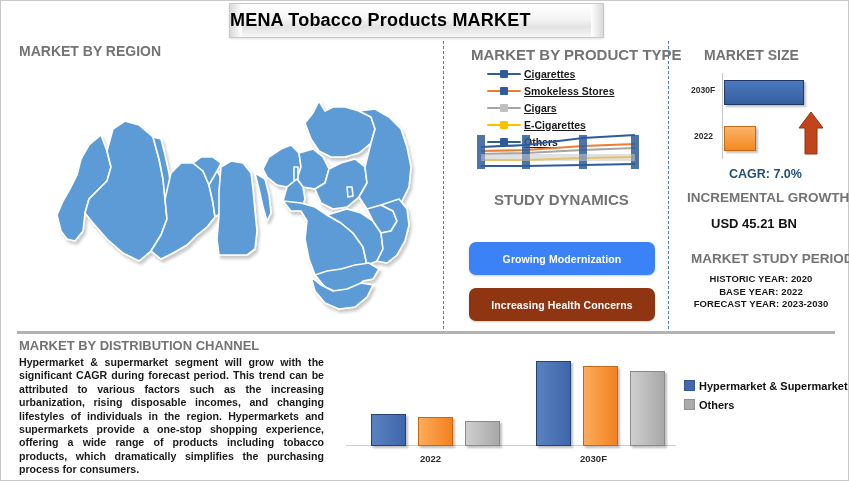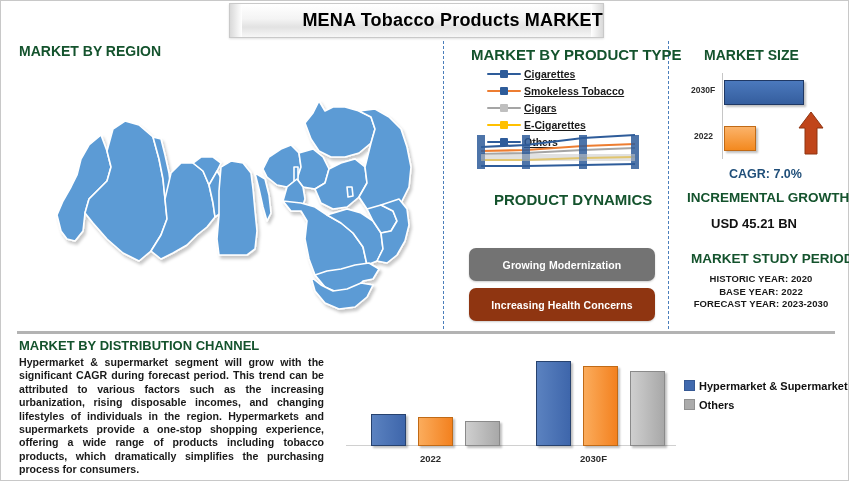--- a/index.html
+++ b/index.html
@@ -15,38 +15,38 @@
     box-sizing:border-box;
     border:1px solid #c8c8c8;
     background:#fff;
   }
 
   
   .title-banner{
     position:absolute;left:228px;top:2px;width:373px;height:33px;
     background:linear-gradient(to bottom,#ffffff 0%,#f4f4f4 45%,#e2e2e2 70%,#f7f7f7 100%);
     border:1px solid #c9c9c9;
-    display:flex;align-items:center;justify-content:flex-end;
+    display:flex;align-items:center;justify-content:flex-start;
     box-shadow:0 1px 2px rgba(0,0,0,.12);
   }
   .title-banner:before,.title-banner:after{
     content:"";position:absolute;top:0;width:12px;height:100%;
     background:linear-gradient(to right,#d9d9d9,#ffffff);
   }
   .title-banner:before{left:0;}
   .title-banner:after{right:0;background:linear-gradient(to left,#d9d9d9,#ffffff);}
   .title-text{
     position:relative;z-index:2;
     font-size:18px;font-weight:bold;color:#000;letter-spacing:.2px;
     white-space:nowrap;
   }
 
   
   .sec-head{
-    color:#14532d;font-weight:bold;position:absolute;white-space:nowrap;
+    color:#737373;font-weight:bold;position:absolute;white-space:nowrap;
   }
   #h-region{left:18px;top:42px;font-size:14px;}
   #h-product{left:470px;top:45px;font-size:15px;}
   #h-size{left:703px;top:46px;font-size:14px;}
   #h-dynamics{left:493px;top:190px;font-size:15px;}
   #h-incgrowth{left:686px;top:189px;font-size:13.5px;}
   #h-studyperiod{left:690px;top:250px;font-size:13.5px;}
   #h-dist{left:18px;top:337px;font-size:13px;}
 
   .val-line{
@@ -98,21 +98,21 @@
   
   #prod-chart{position:absolute;left:474px;top:132px;width:166px;height:38px;}
 
   
   .pill{
     position:absolute;left:468px;width:186px;height:33px;border-radius:7px;
     display:flex;align-items:center;justify-content:center;
     color:#fff;font-size:10.5px;font-weight:bold;letter-spacing:.1px;
     box-shadow:0 1px 2px rgba(0,0,0,.2);
   }
-  #pill-1{top:247px;background:#737373;}
+  #pill-1{top:241px;background:#3b82f6;}
   #pill-2{top:287px;background:#8f3511;}
 
   
   #size-chart{position:absolute;left:690px;top:72px;width:150px;height:88px;}
   .ms-axis{
     position:absolute;left:31px;top:0;width:1.4px;height:86px;background:#c6c6c6;
   }
   .ms-lab{
     position:absolute;font-size:8.5px;font-weight:bold;color:#2b2b2b;
   }
@@ -219,21 +219,21 @@
         <span class="bar" style="background:#2E5C9A"></span>
           <span class="dot" style="background:#2E5C9A"></span>
       </span>
       <span class="leg-label">Cigarettes</span>
     </div>
     <div class="leg-row">
       <span class="leg-mark">
         <span class="bar" style="background:#ED7D31"></span>
           <span class="dot" style="background:#2E5C9A"></span>
       </span>
-      <span class="leg-label">Smokeless Tobacco</span>
+      <span class="leg-label">Smokeless Stores</span>
     </div>
     <div class="leg-row">
       <span class="leg-mark">
         <span class="bar" style="background:#A5A5A5"></span>
           <span class="dot" style="background:#BFBFBF"></span>
       </span>
       <span class="leg-label">Cigars</span>
     </div>
     <div class="leg-row">
       <span class="leg-mark">
@@ -265,21 +265,21 @@
         <rect x="47" y="2" width="8" height="34" opacity="0.85"></rect>
         <rect x="104" y="2" width="8" height="34" opacity="0.85"></rect>
         <rect x="156" y="2" width="8" height="34" opacity="0.85"></rect>
       </g>
       <g fill="#C9C9C9" opacity="0.55">
         <rect x="6" y="21" width="154" height="7"></rect>
       </g>
     </svg>
   </div>
 
-  <div class="sec-head" id="h-dynamics">PRODUCT DYNAMICS</div>
+  <div class="sec-head" id="h-dynamics">STUDY DYNAMICS</div>
   <div class="pill" id="pill-1">
     <span>Growing Modernization</span>
   </div>
   <div class="pill" id="pill-2">
     <span>Increasing Health Concerns</span>
   </div>
 
   <div class="sec-head" id="h-size">MARKET SIZE</div>
 
   <div id="size-chart">

